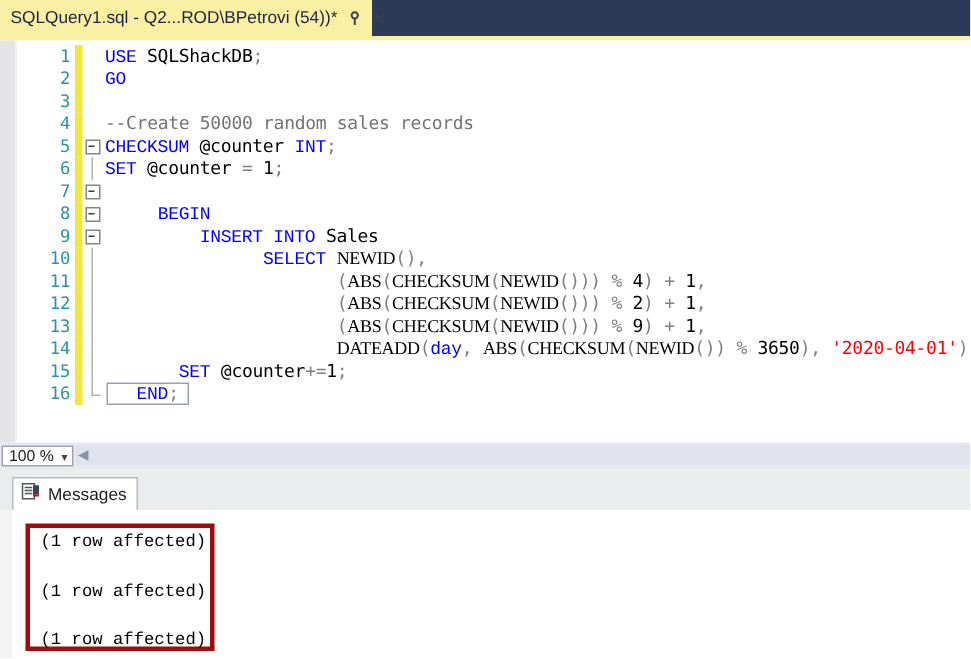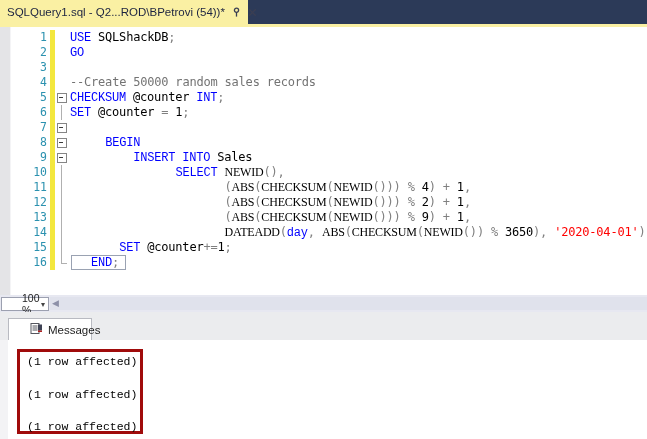--- a/index.html
+++ b/index.html
@@ -31,31 +31,31 @@
   .code{white-space:pre;position:relative;font:12px/15px "DejaVu Sans Mono",monospace;
         letter-spacing:-0.2px;color:#000;}
   .tk-kw{color:#0000FF;font-family:Liberation Mono, monospace;} .tk-fn{color:#000000;font-family:Liberation Serif, serif;} .tk-cm{color:#737373;}
   .tk-st{color:#FF0000;} .tk-op{color:#808080;} .tk-pl{color:#000000;}
   .endbox{position:absolute;left:1px;top:0;width:53px;height:13px;border:1px solid #9AA2B2;}
 
   
   #statusstrip{position:absolute;left:0;top:295px;width:647px;height:17px;background:#E7E8F1;}
   #zoomctl{position:absolute;left:1px;top:2px;width:46px;height:12px;background:#fff;
            border:1px solid #9CA0B0;display:flex;align-items:center;}
-  #zoomctl .zlabel{font-size:10.5px;color:#222;padding-left:20px;flex:1;}
+  #zoomctl .zlabel{font-size:10.5px;color:#222;padding-left:4px;flex:1;}
   #zoomctl .caret{font-size:8px;color:#444;padding-right:3px;}
   #hscroll{position:absolute;left:50px;right:0;top:2px;height:13px;background:#E0E2EC;}
   #hscroll .larrow{position:absolute;left:2px;top:0;font-size:9px;line-height:13px;color:#8D90A8;}
 
   
   #results{position:absolute;left:0;top:312px;width:647px;height:127px;background:#fff;}
   #restabs{position:absolute;left:0;top:0;width:647px;height:28px;background:#EBECEE;}
   #messages-tab{position:absolute;left:8px;top:6px;width:84px;height:22px;background:#fff;
                 border:1px solid #B8BAC1;border-bottom:none;box-sizing:border-box;
-                display:flex;align-items:center;padding-left:21px;}
+                display:flex;align-items:center;padding-left:5px;}
   #messages-tab .mlabel{font-size:11.5px;color:#1E1E1E;margin-left:5px;}
   #rescontent{position:absolute;left:0;top:28px;width:558px;height:99px;background:#fff;}
   #res-margin{position:absolute;left:0;top:0;width:8px;height:99px;background:#F3F3F5;}
   #redbox{position:absolute;left:17px;top:9px;width:126px;height:85px;
           border:3px solid #A00B0B;box-sizing:border-box;}
   .msg-line{position:absolute;left:27px;font:11.5px/13px "Liberation Mono",monospace;color:#000;white-space:pre;}
 </style>
 </head>
 <body>
 

